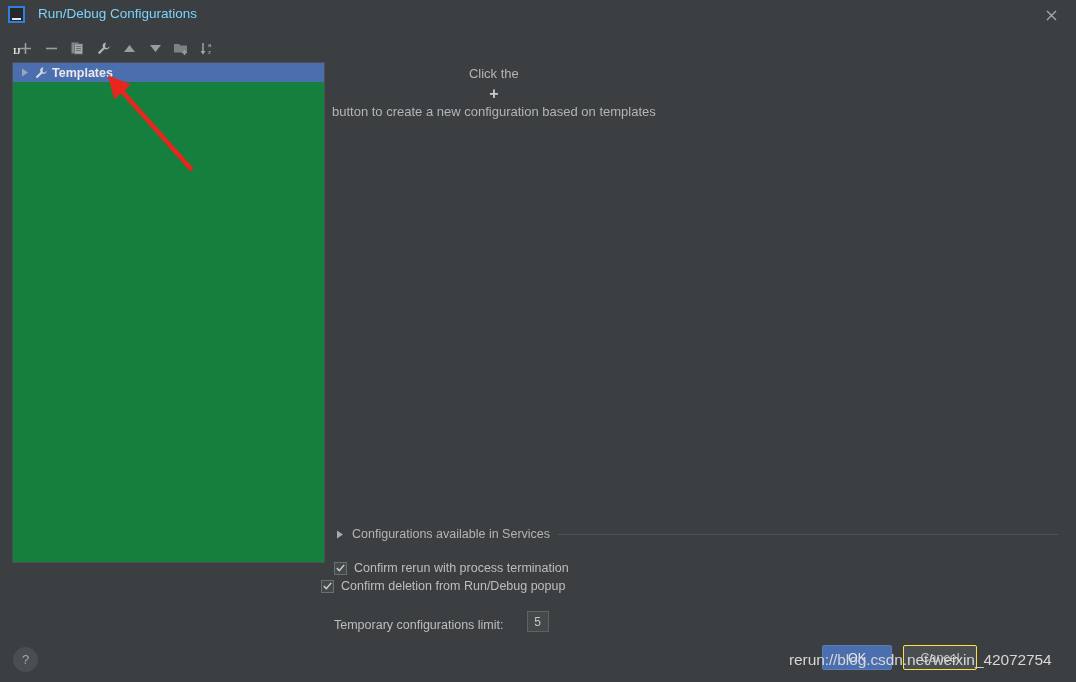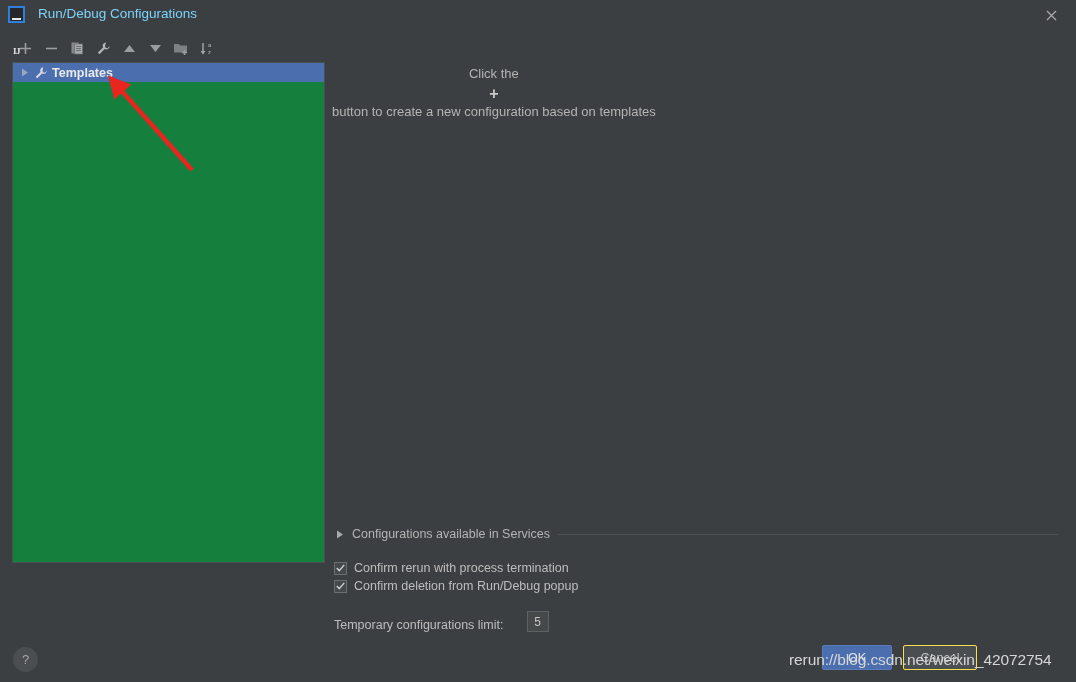--- a/index.html
+++ b/index.html
@@ -120,21 +120,21 @@
   #services-label { font-size: 12.5px; color: #b4b4b4; white-space: nowrap; }
   #services-rule { flex: 1; height: 1px; background: #4f5355; }
 
   
   .cbrow {
     position: absolute;
     display: flex; align-items: center; gap: 7px;
     cursor: default;
   }
   #cb1 { left: 334px; top: 561px; }
-  #cb2 { left: 334px; top: 579px; }
+  #cb2 { left: 321px; top: 579px; }
   .cbox {
     width: 13px; height: 13px;
     border: 1px solid #6b6f71;
     background: #45494a;
     display: flex; align-items: center; justify-content: center;
   }
   .cbox svg { display: block; }
   .cblabel { font-size: 12.5px; color: #bdbdbd; white-space: nowrap; }
 
   

